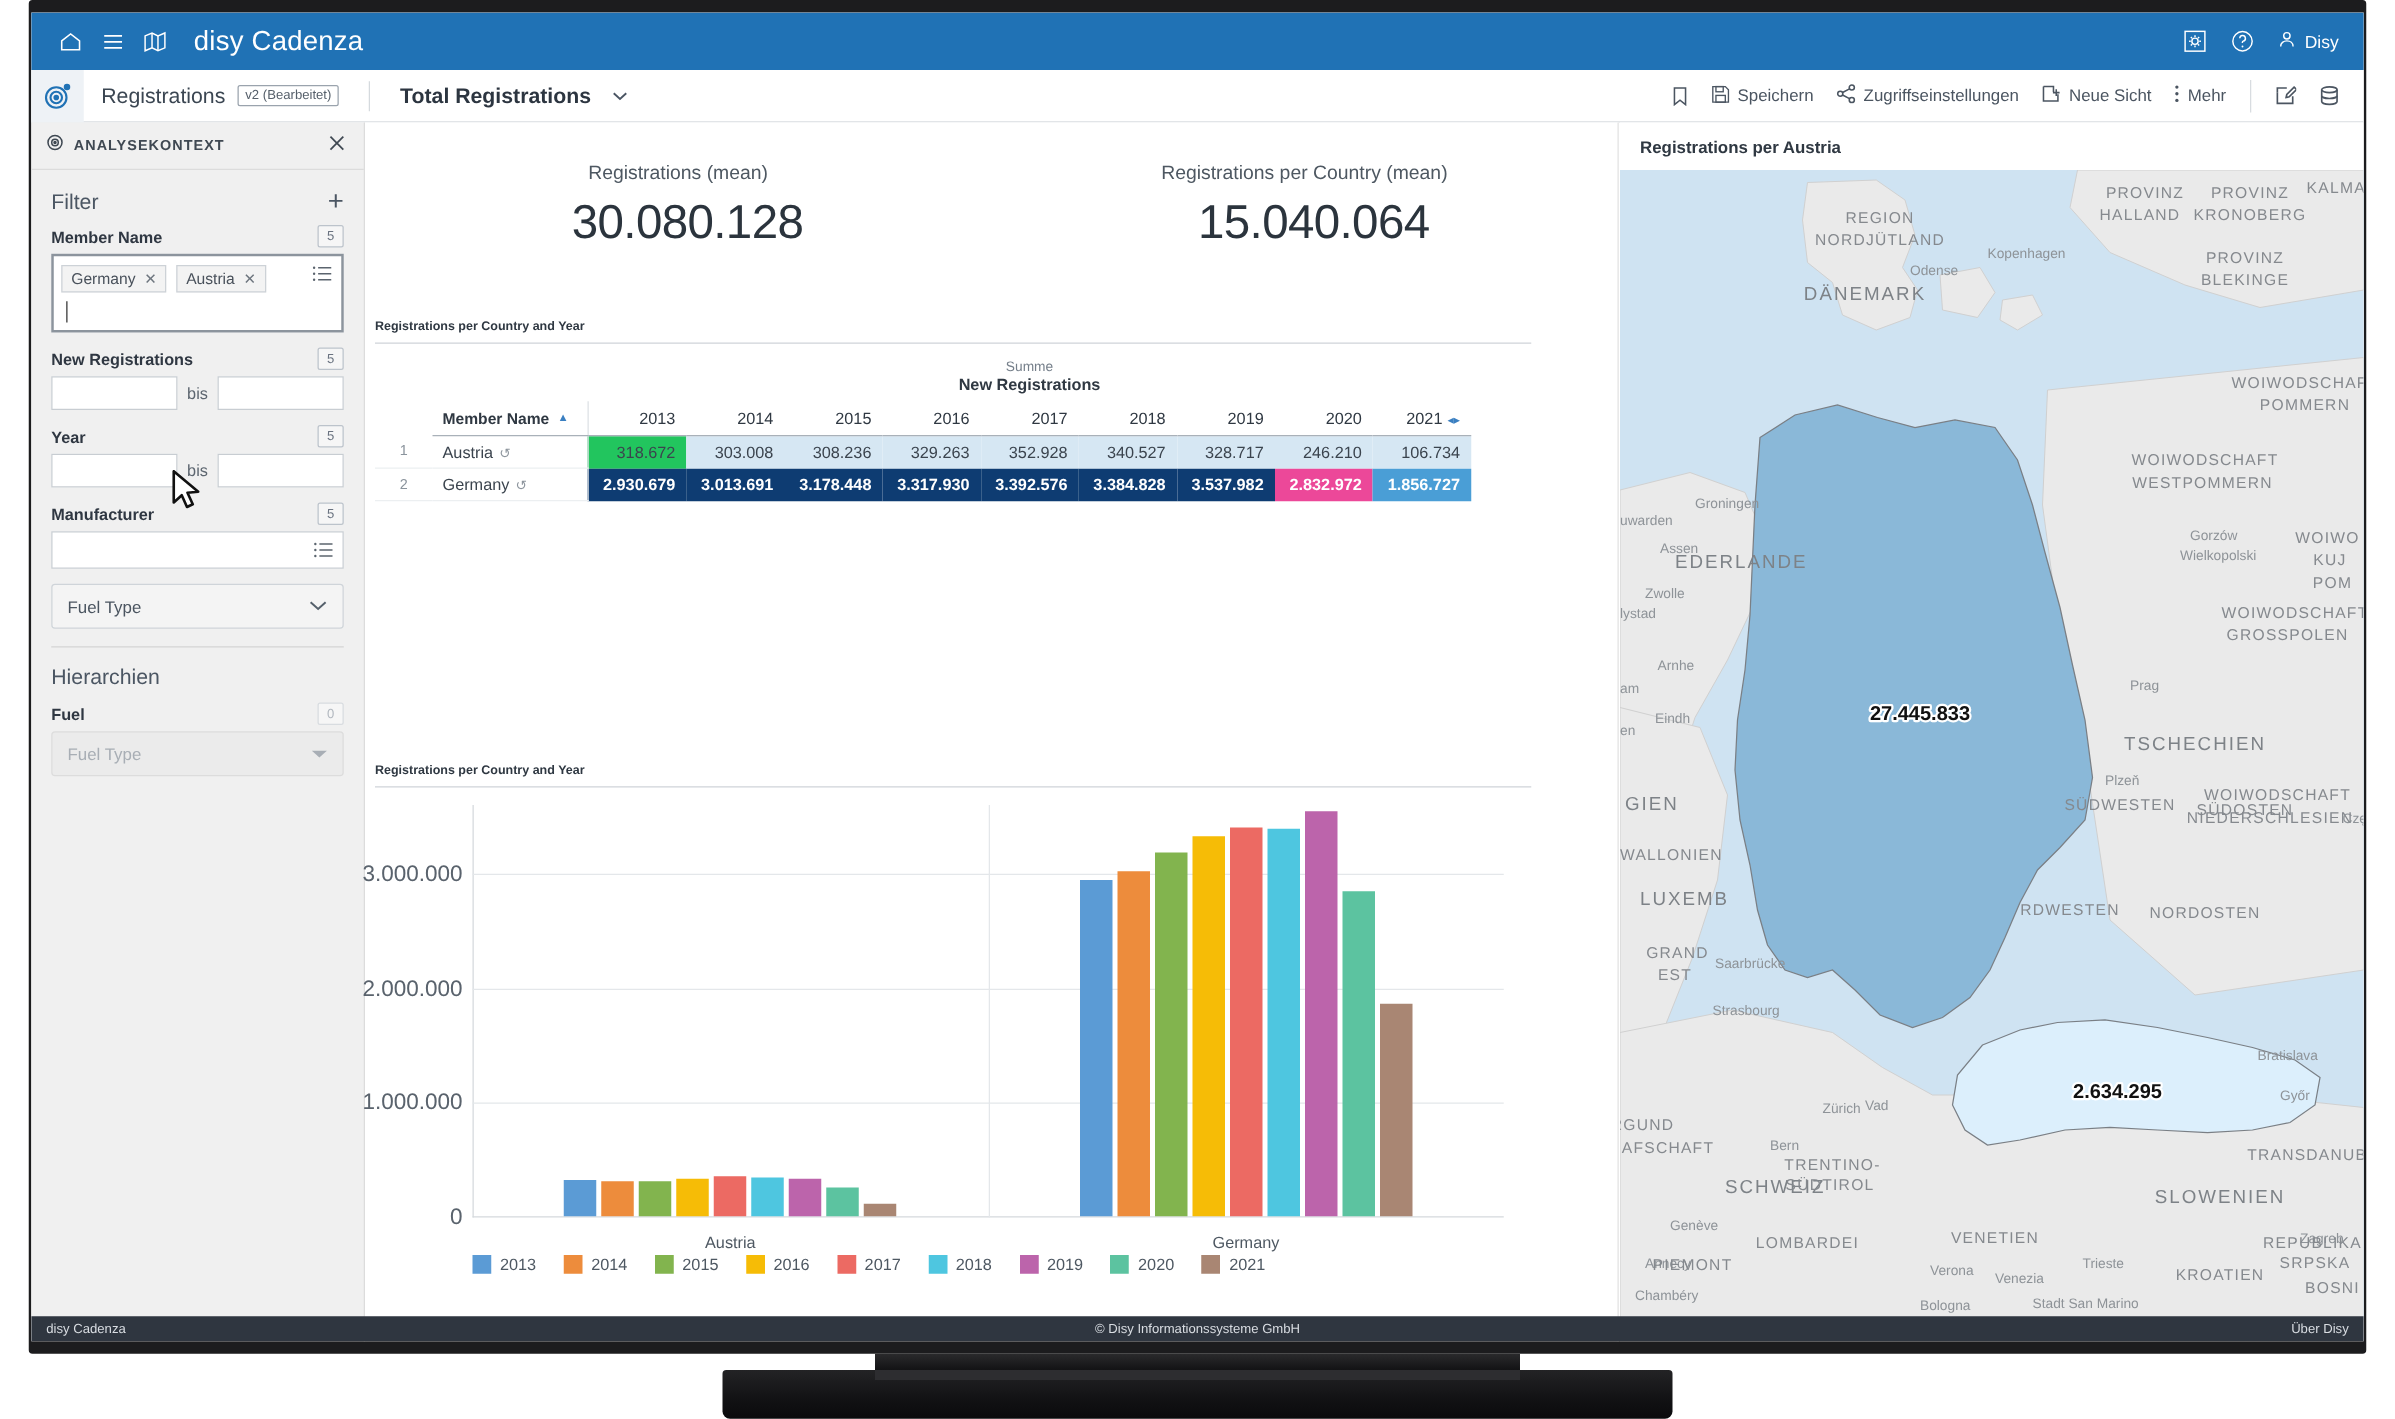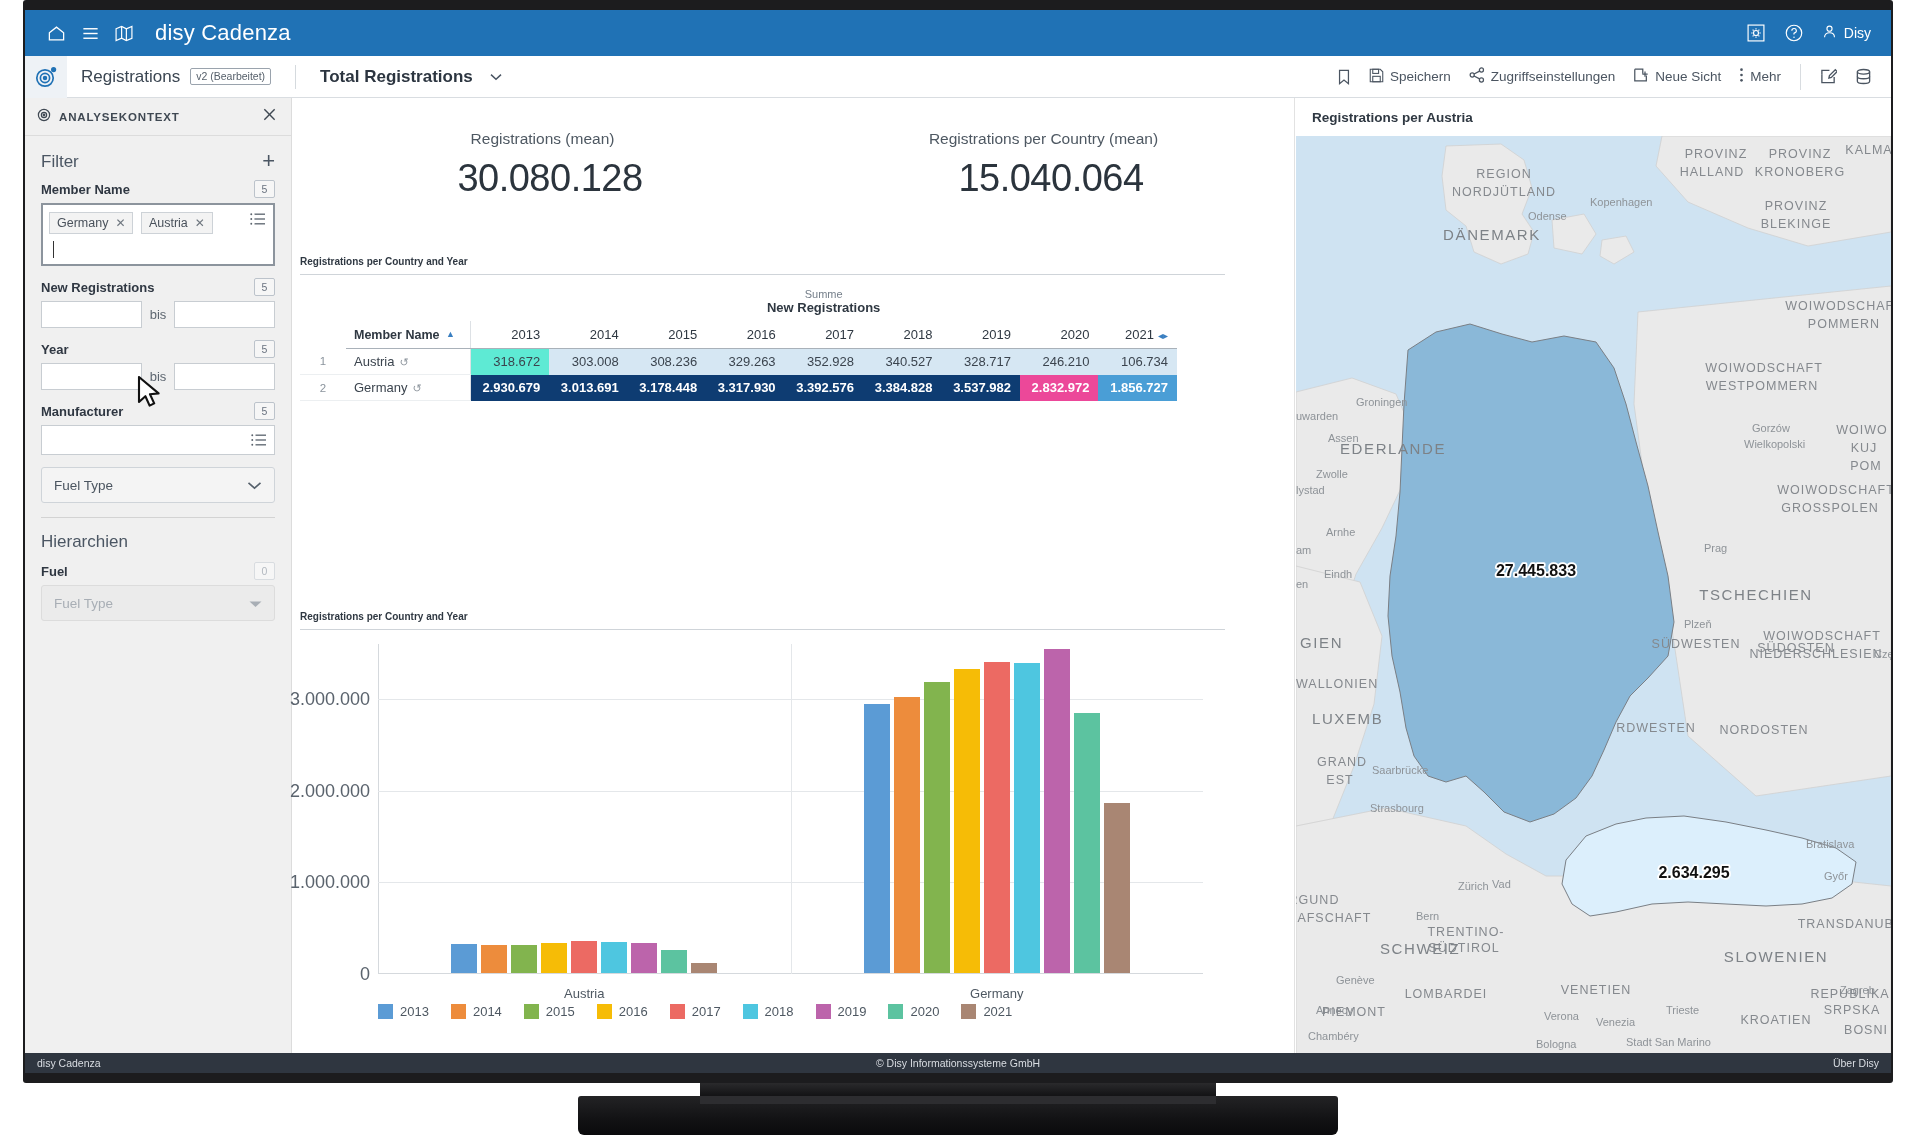--- a/index.html
+++ b/index.html
@@ -539,21 +539,21 @@
                   <th class="ct-year-hdr">2018</th>
                   <th class="ct-year-hdr">2019</th>
                   <th class="ct-year-hdr">2020</th>
                   <th class="ct-year-hdr">2021<span class="hdr-arrows">◂▸</span></th>
                 </tr>
             </thead>
             <tbody id="ct-body">
                 <tr>
                   <td class="ct-idx">1</td>
                   <td class="ct-member">Austria<span class="recycle">↺</span></td>
-                  <td class="ct-val" style="background: #5eead4; color: rgb(59, 68, 78);">318.672</td>
+                  <td class="ct-val" style="background: #22c55e; color: rgb(59, 68, 78);">318.672</td>
                   <td class="ct-val" style="background: rgb(214, 231, 243); color: rgb(59, 68, 78);">303.008</td>
                   <td class="ct-val" style="background: rgb(214, 231, 243); color: rgb(59, 68, 78);">308.236</td>
                   <td class="ct-val" style="background: rgb(214, 231, 243); color: rgb(59, 68, 78);">329.263</td>
                   <td class="ct-val" style="background: rgb(214, 231, 243); color: rgb(59, 68, 78);">352.928</td>
                   <td class="ct-val" style="background: rgb(214, 231, 243); color: rgb(59, 68, 78);">340.527</td>
                   <td class="ct-val" style="background: rgb(214, 231, 243); color: rgb(59, 68, 78);">328.717</td>
                   <td class="ct-val" style="background: rgb(214, 231, 243); color: rgb(59, 68, 78);">246.210</td>
                   <td class="ct-val" style="background: rgb(214, 231, 243); color: rgb(59, 68, 78);">106.734</td>
                 </tr>
                 <tr>

